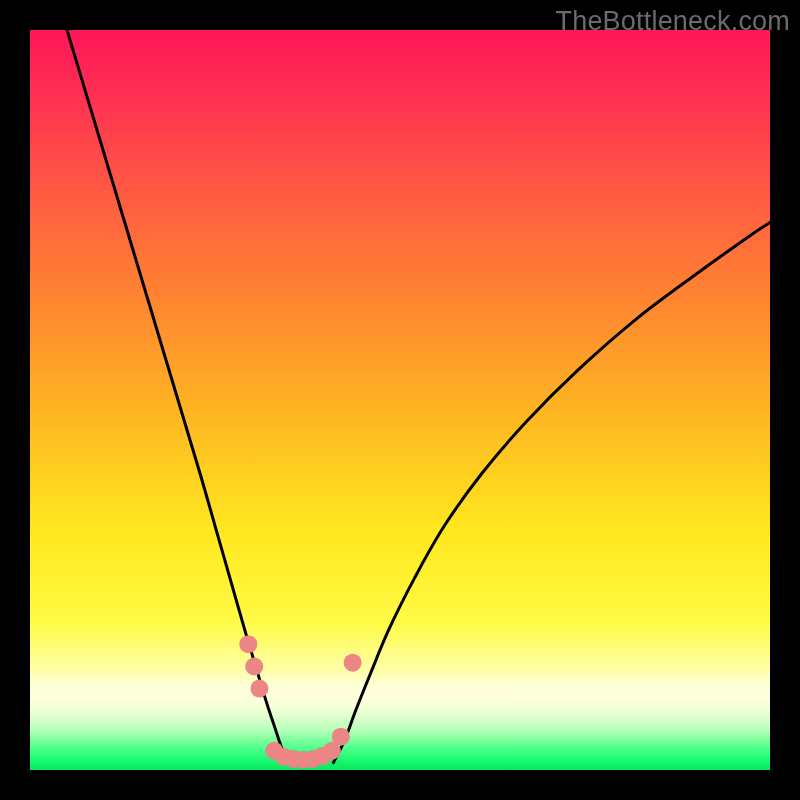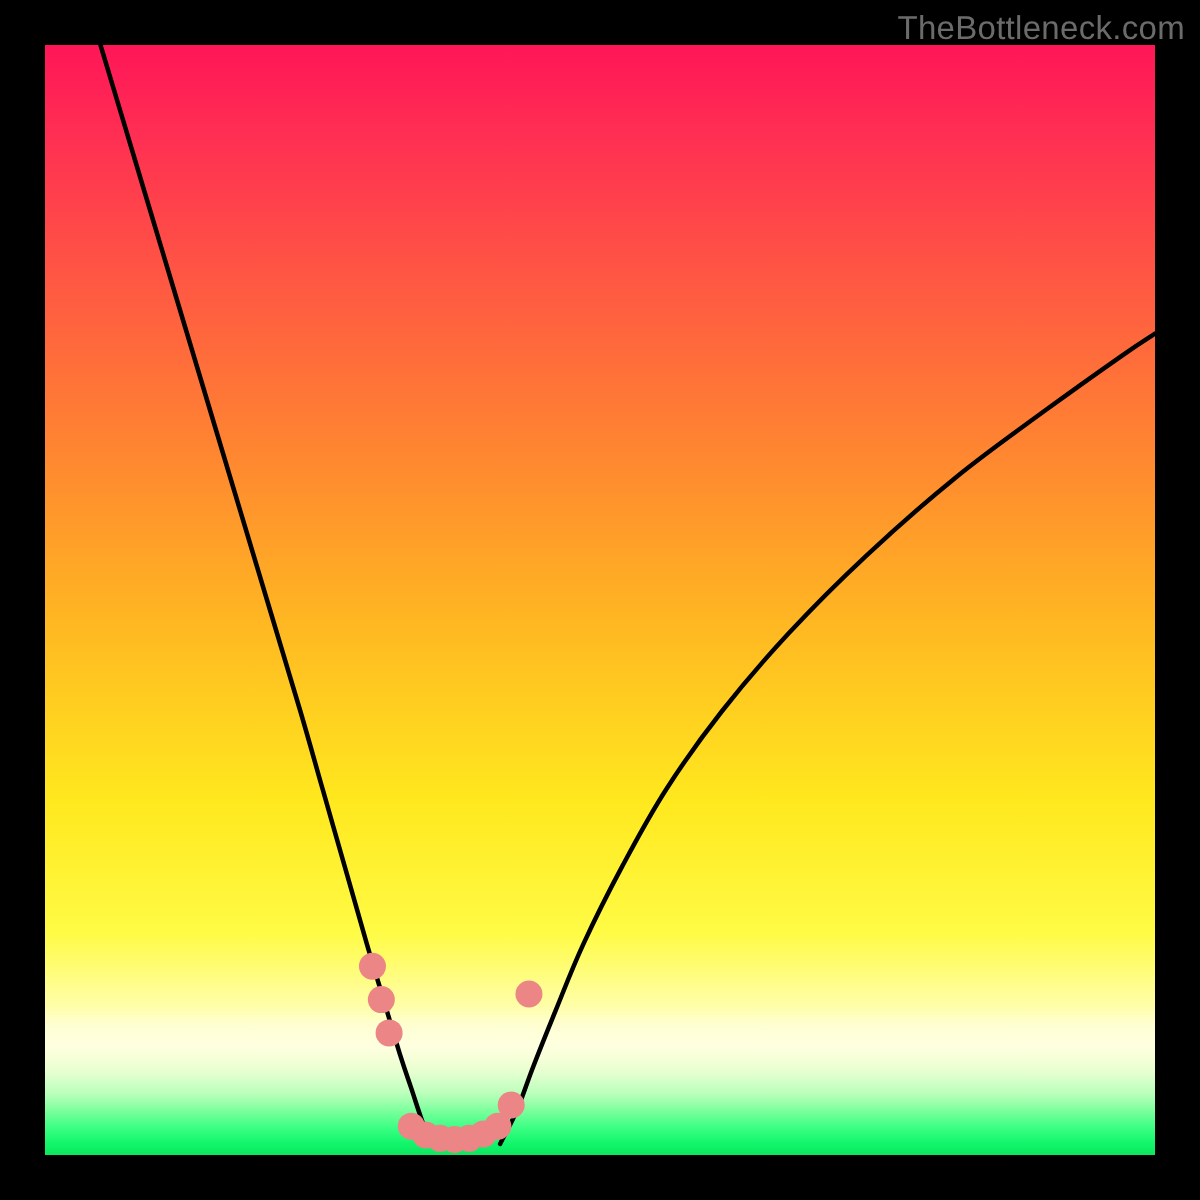--- a/index.html
+++ b/index.html
@@ -72,21 +72,21 @@
     top: 0;
     width: 100%;
     height: 100%;
     overflow: visible;
   }
   .watermark {
     position: absolute;
     top: 6px;
     right: 10px;
     color: #6b6b6b;
-    font-size: 22px;
+    font-size: 27px;
     letter-spacing: 0.2px;
     font-weight: 500;
   }
 </style>
 </head>
 <body>
 
 <div class="frame">
 
   <div class="plot-area">

